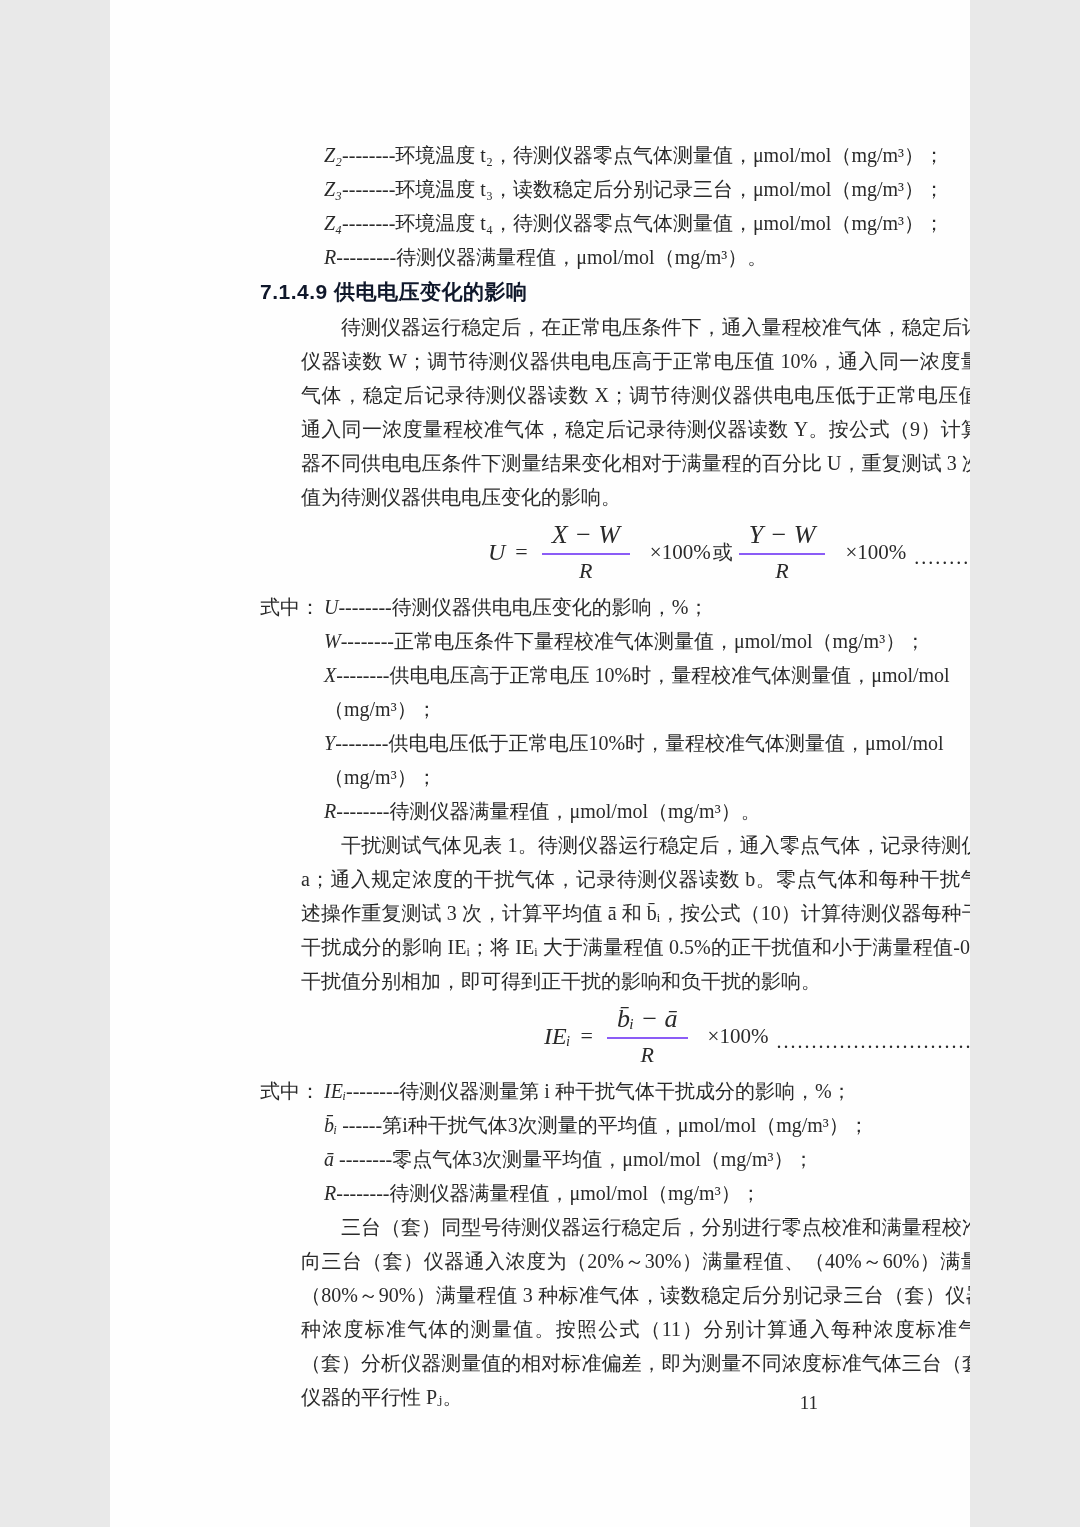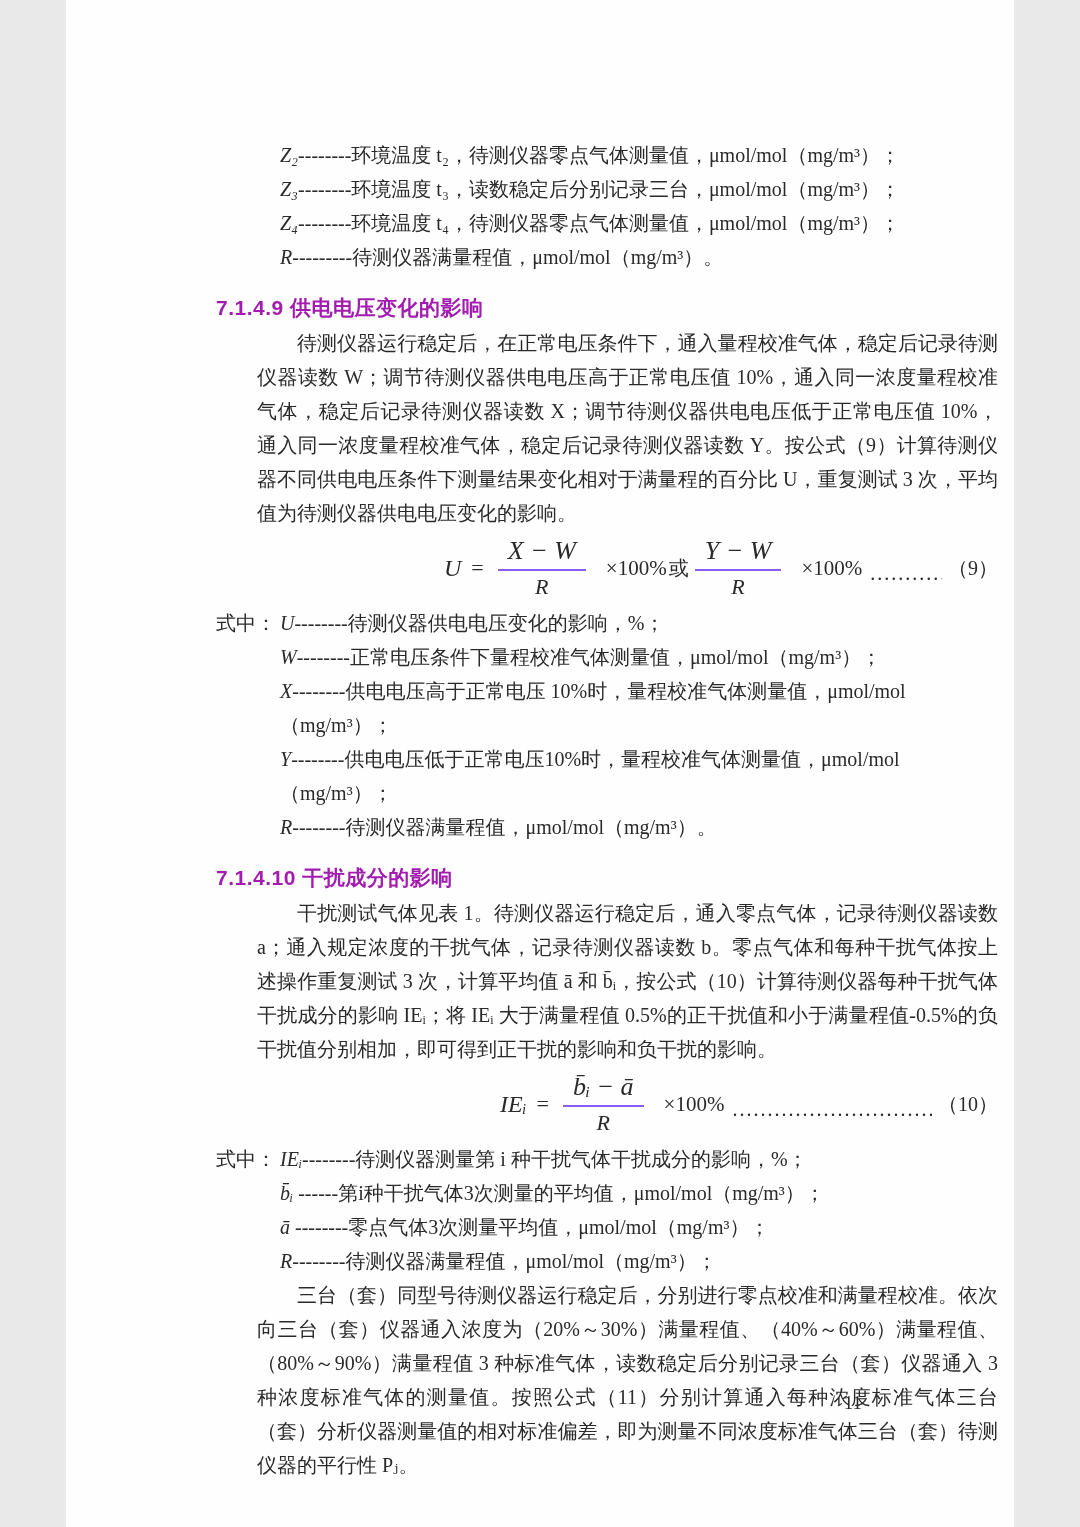--- a/index.html
+++ b/index.html
@@ -1,19 +1,19 @@
 <!DOCTYPE html>
 <html><head>
 <meta charset="utf-8">
 <style>
   * { margin: 0; padding: 0; box-sizing: border-box; }
   html, body { background: #e9e9e9; }
   .page {
     position: relative;
-    width: 948px;
+    width: 860px;
     height: 1527px;
     margin: 0 auto;
     background: #fefefe;
     color: #2a2a2a;
     font-family: "Liberation Serif", "DejaVu Serif", serif;
     overflow: hidden;
   }
   .content {
     position: absolute;
     left: 150px;
@@ -39,23 +39,22 @@
     font-style: italic;
     font-family: "Liberation Serif", "DejaVu Serif", serif;
   }
   .defrow .rest { font-style: normal; }
   
   .heading {
     font-family: "Liberation Sans", "DejaVu Sans", sans-serif;
     font-weight: 600;
     font-size: 21px;
     line-height: 36px;
-    color: #a21caf;
+    color: #0f172a;
     letter-spacing: 0.5px;
-    margin-top: 16px;
   }
   
   .para {
     text-align: justify;
     text-indent: 2em;
     margin-left: 41px;
   }
   
   .formula {
     display: flex;
@@ -166,21 +165,20 @@
         <span class="prefix"></span><span class="term">X</span><span class="rest">--------供电电压高于正常电压 10%时，量程校准气体测量值，μmol/mol（mg/m³）；</span>
       </div>
       <div class="defrow">
         <span class="prefix"></span><span class="term">Y</span><span class="rest">--------供电电压低于正常电压10%时，量程校准气体测量值，μmol/mol（mg/m³）；</span>
       </div>
       <div class="defrow">
         <span class="prefix"></span><span class="term">R</span><span class="rest">--------待测仪器满量程值，μmol/mol（mg/m³）。</span>
       </div>
     </div>
 
-    <div class="heading">7.1.4.10  干扰成分的影响</div>
     <div class="para">干扰测试气体见表 1。待测仪器运行稳定后，通入零点气体，记录待测仪器读数 a；通入规定浓度的干扰气体，记录待测仪器读数 b。零点气体和每种干扰气体按上述操作重复测试 3 次，计算平均值 ā 和 b̄ᵢ，按公式（10）计算待测仪器每种干扰气体干扰成分的影响 IEᵢ；将 IEᵢ 大于满量程值 0.5%的正干扰值和小于满量程值-0.5%的负干扰值分别相加，即可得到正干扰的影响和负干扰的影响。</div>
 
     <div class="formula" id="formula-10">
       <span class="spacer"></span>
       <span class="f-var">IEᵢ</span>
       <span class="f-eq">=</span>
       <span class="frac">
         <span class="num">b̄ᵢ − ā</span>
         <span class="den">R</span>
       </span>

